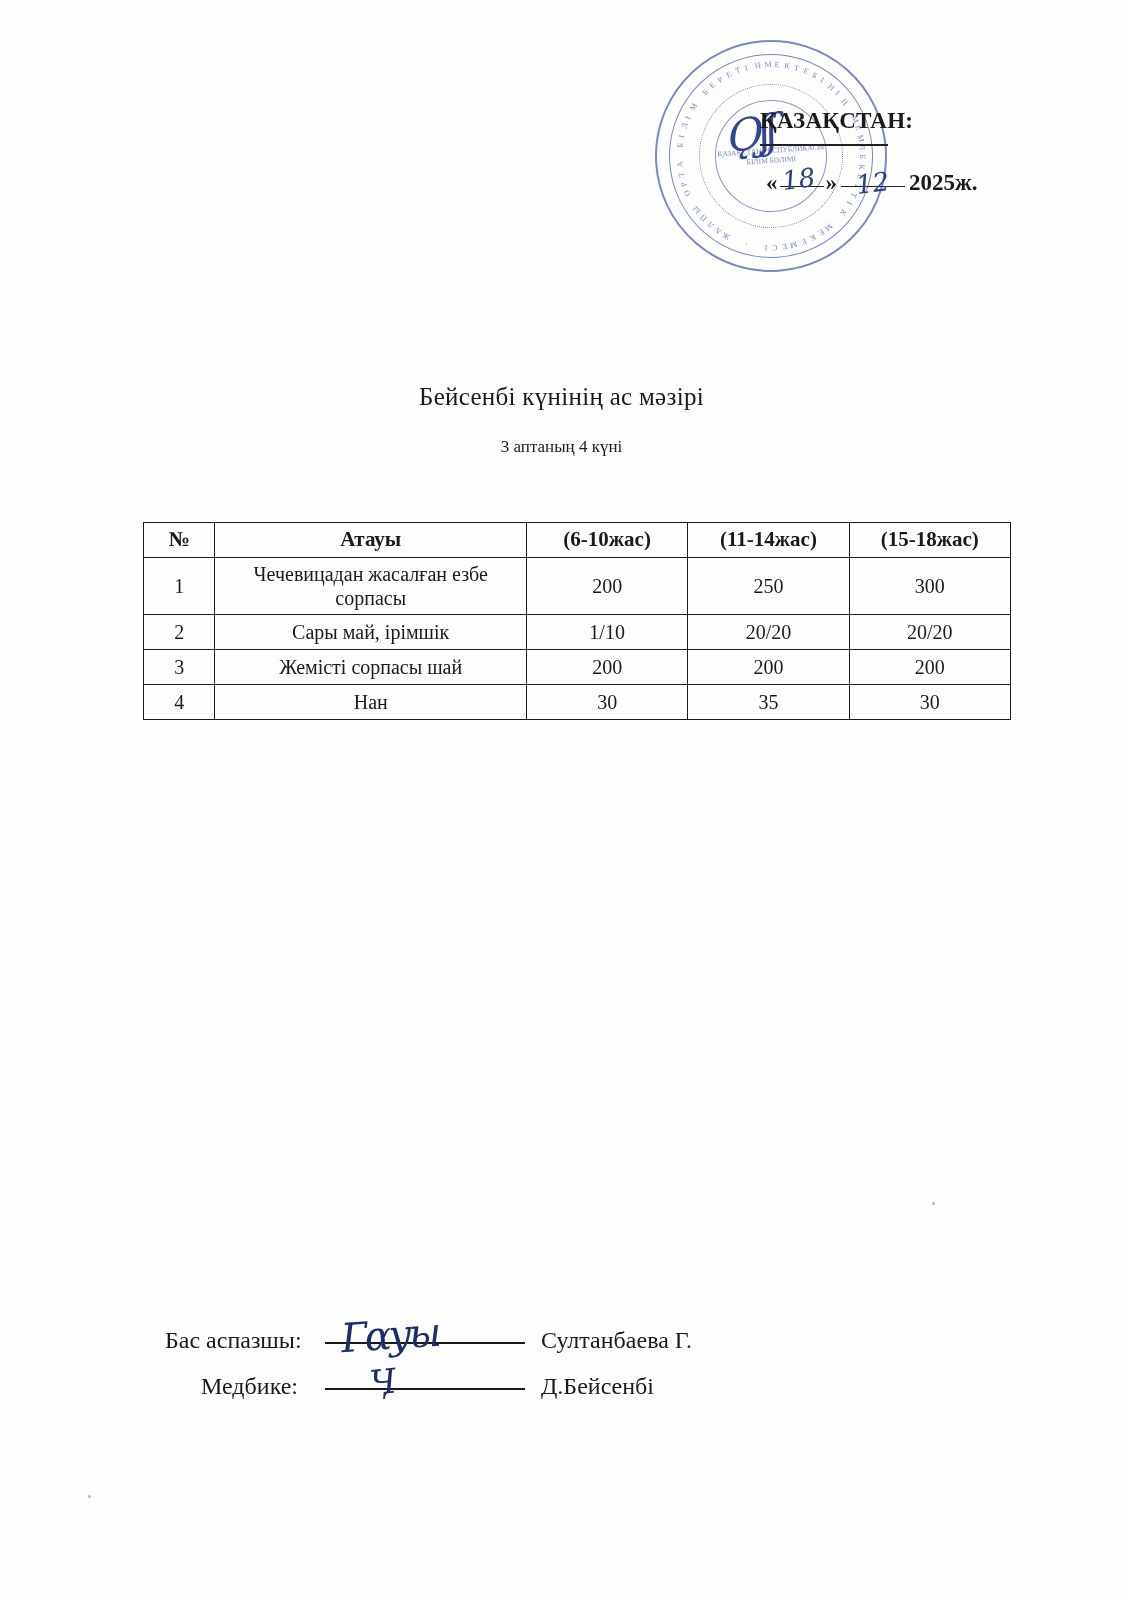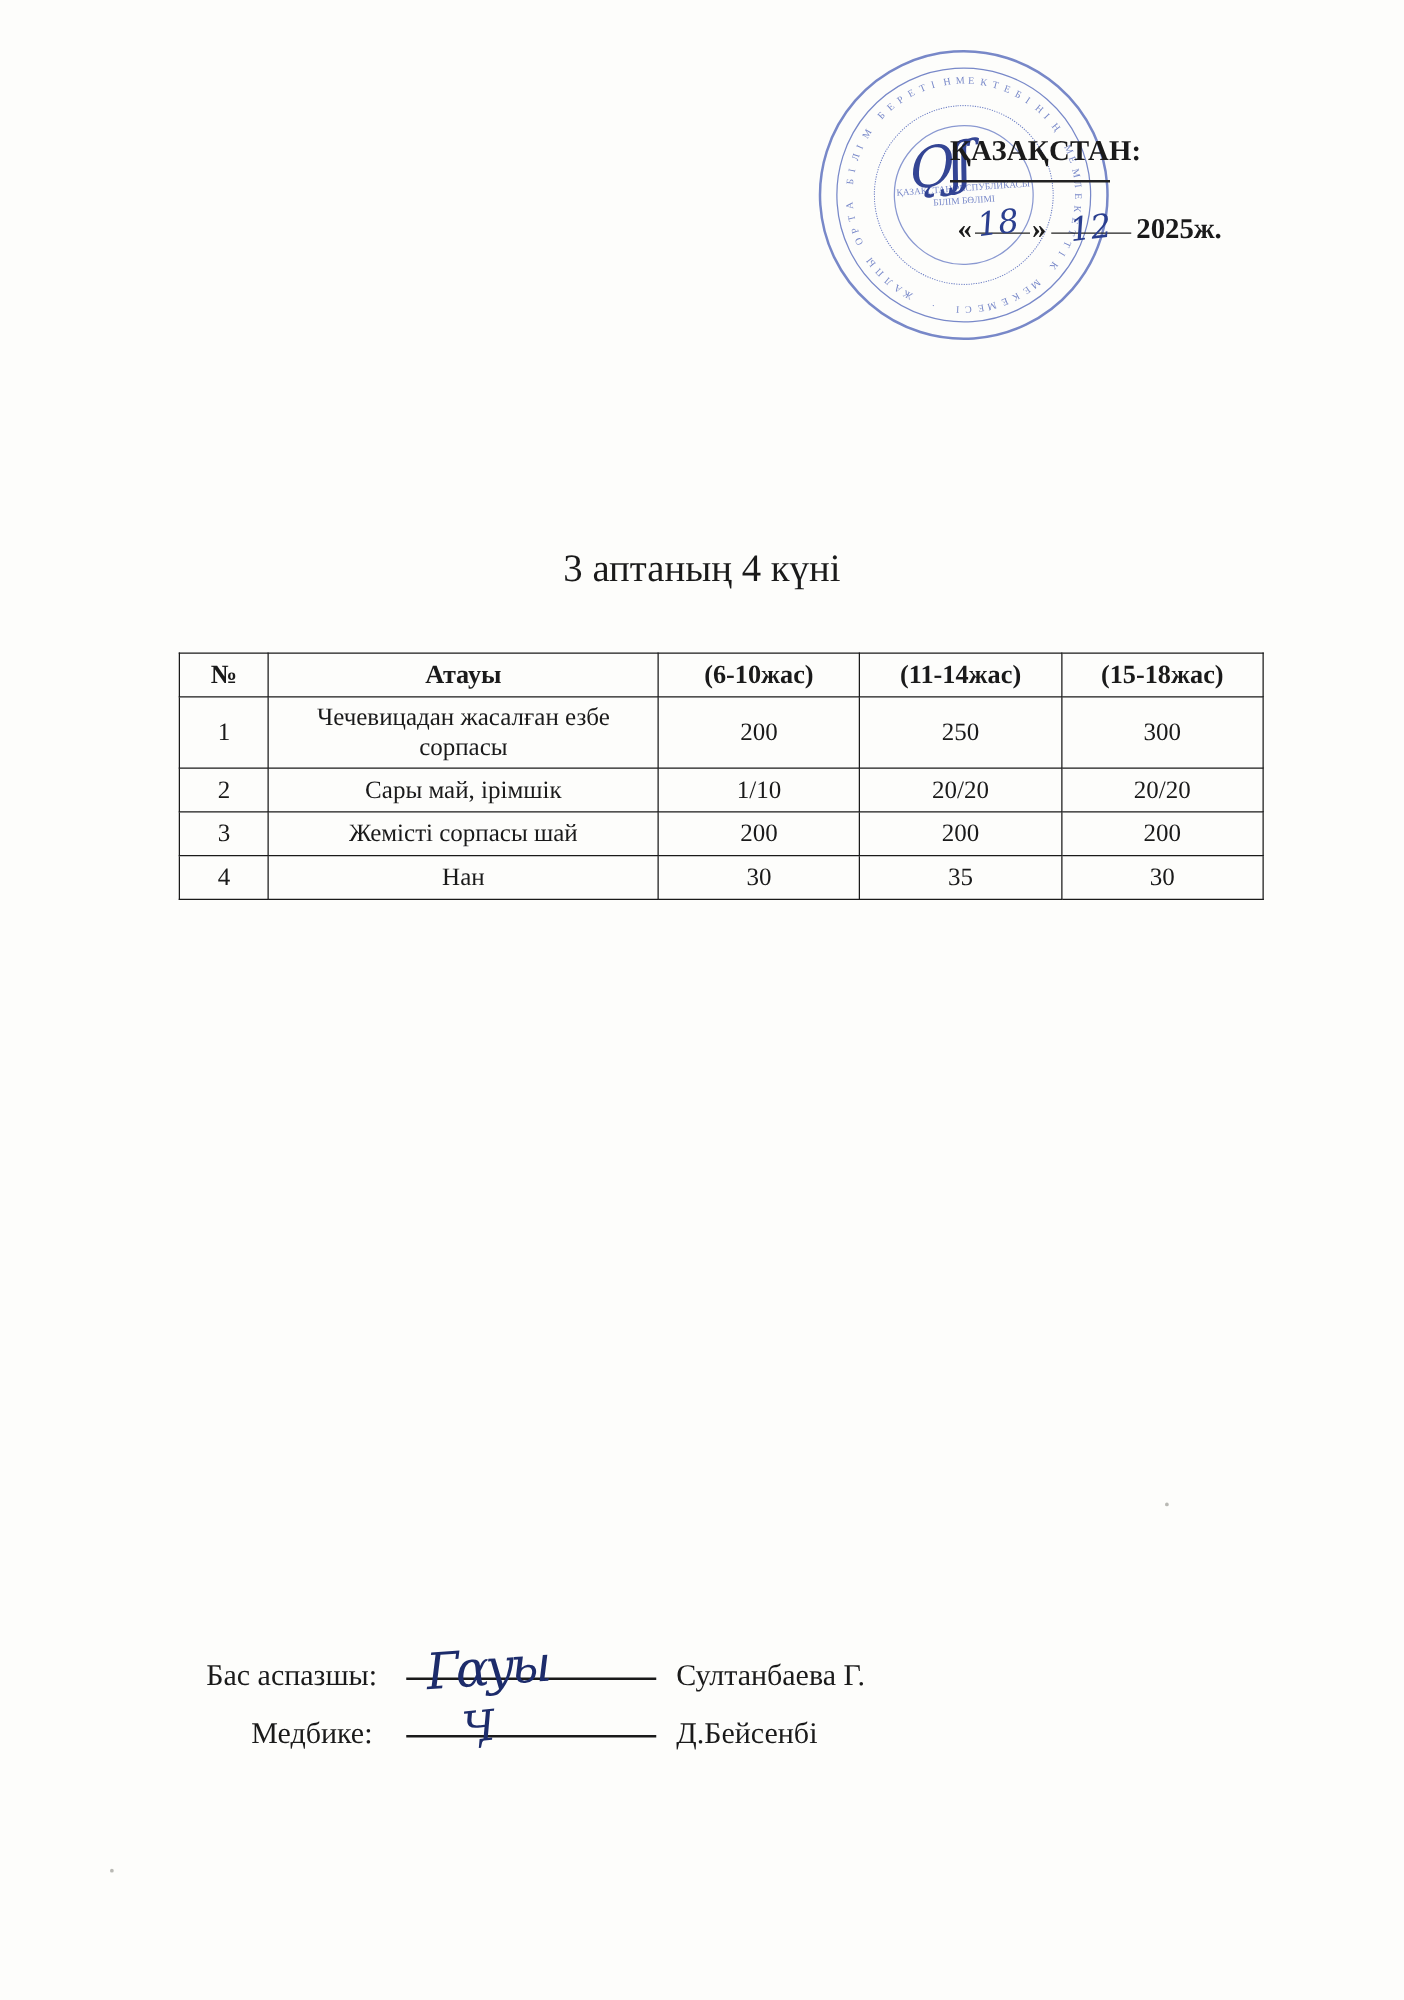--- a/index.html
+++ b/index.html
@@ -172,21 +172,21 @@
     text-align: center;
     font-size: 25px;
     letter-spacing: 0.3px;
   }
   .doc-subtitle {
     position: absolute;
     top: 437px;
     left: 0;
     width: 1123px;
     text-align: center;
-    font-size: 31px;
+    font-size: 17px;
   }
 
   
   .menu-table {
     position: absolute;
     top: 522px;
     left: 143px;
     width: 868px;
     border-collapse: collapse;
     font-size: 20px;
@@ -349,20 +349,21 @@
   <div class="approval">
     <span class="approval-line approve-word">ҚАЗАҚСТАН:</span>
     <div class="rule rule-name"></div>
     <div class="date-row">
       <span class="q">«</span><span class="date-gap1"></span><span class="q">»</span><span class="date-gap2"></span><span>2025ж.</span>
     </div>
     <span class="hand hand-day">18</span>
     <span class="hand hand-month">12</span>
   </div>
 
+  <div class="doc-title">Бейсенбі күнінің ас мәзірі</div>
   <div class="doc-subtitle">3 аптаның 4 күні</div>
 
   <table class="menu-table">
     <thead>
       <tr>
         <th class="col-num">№</th>
         <th class="col-name">Атауы</th>
         <th class="col-age">(6-10жас)</th>
         <th class="col-age">(11-14жас)</th>
         <th class="col-age">(15-18жас)</th>

